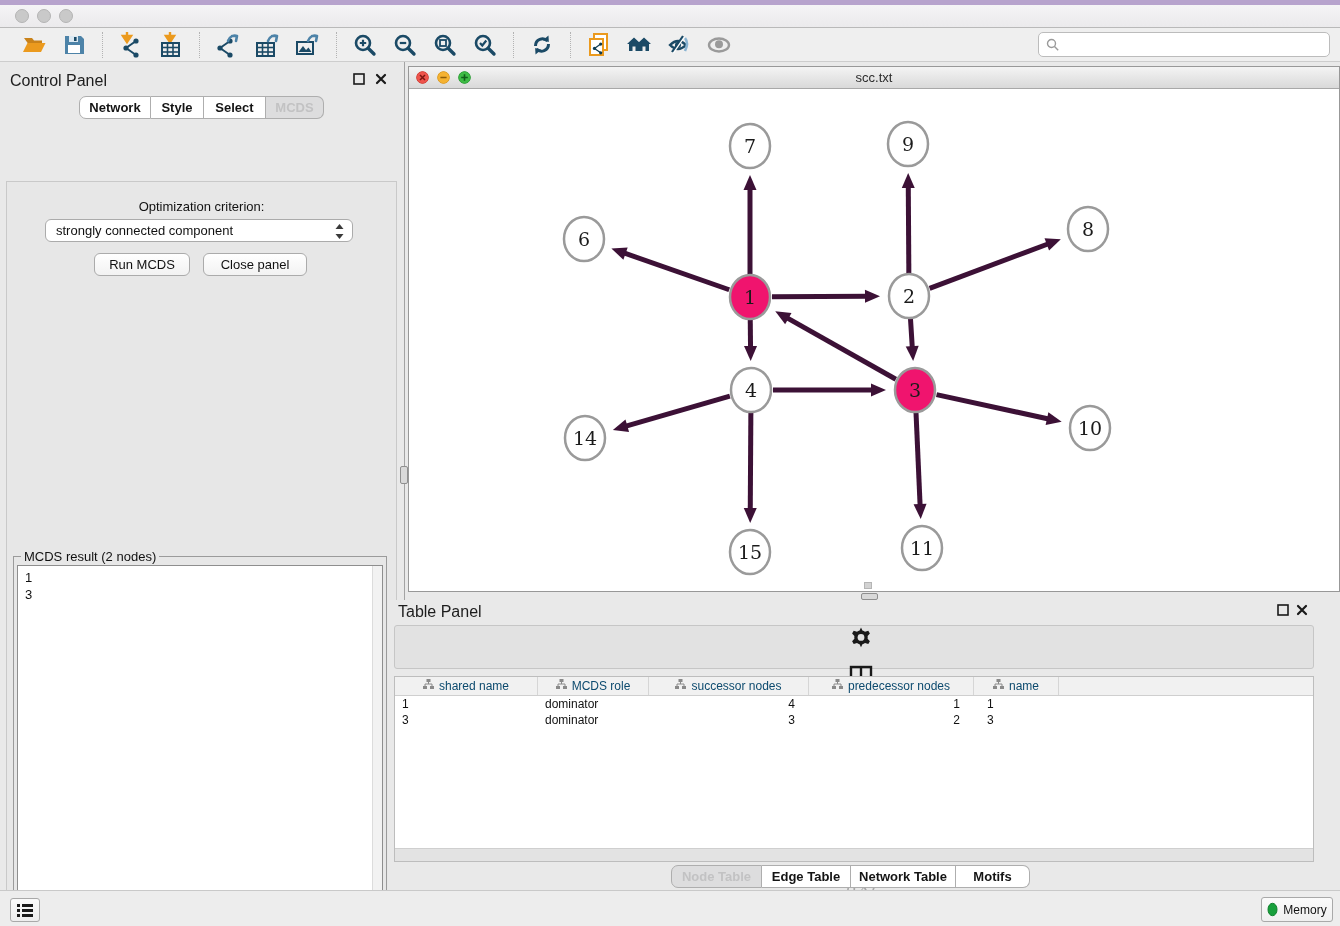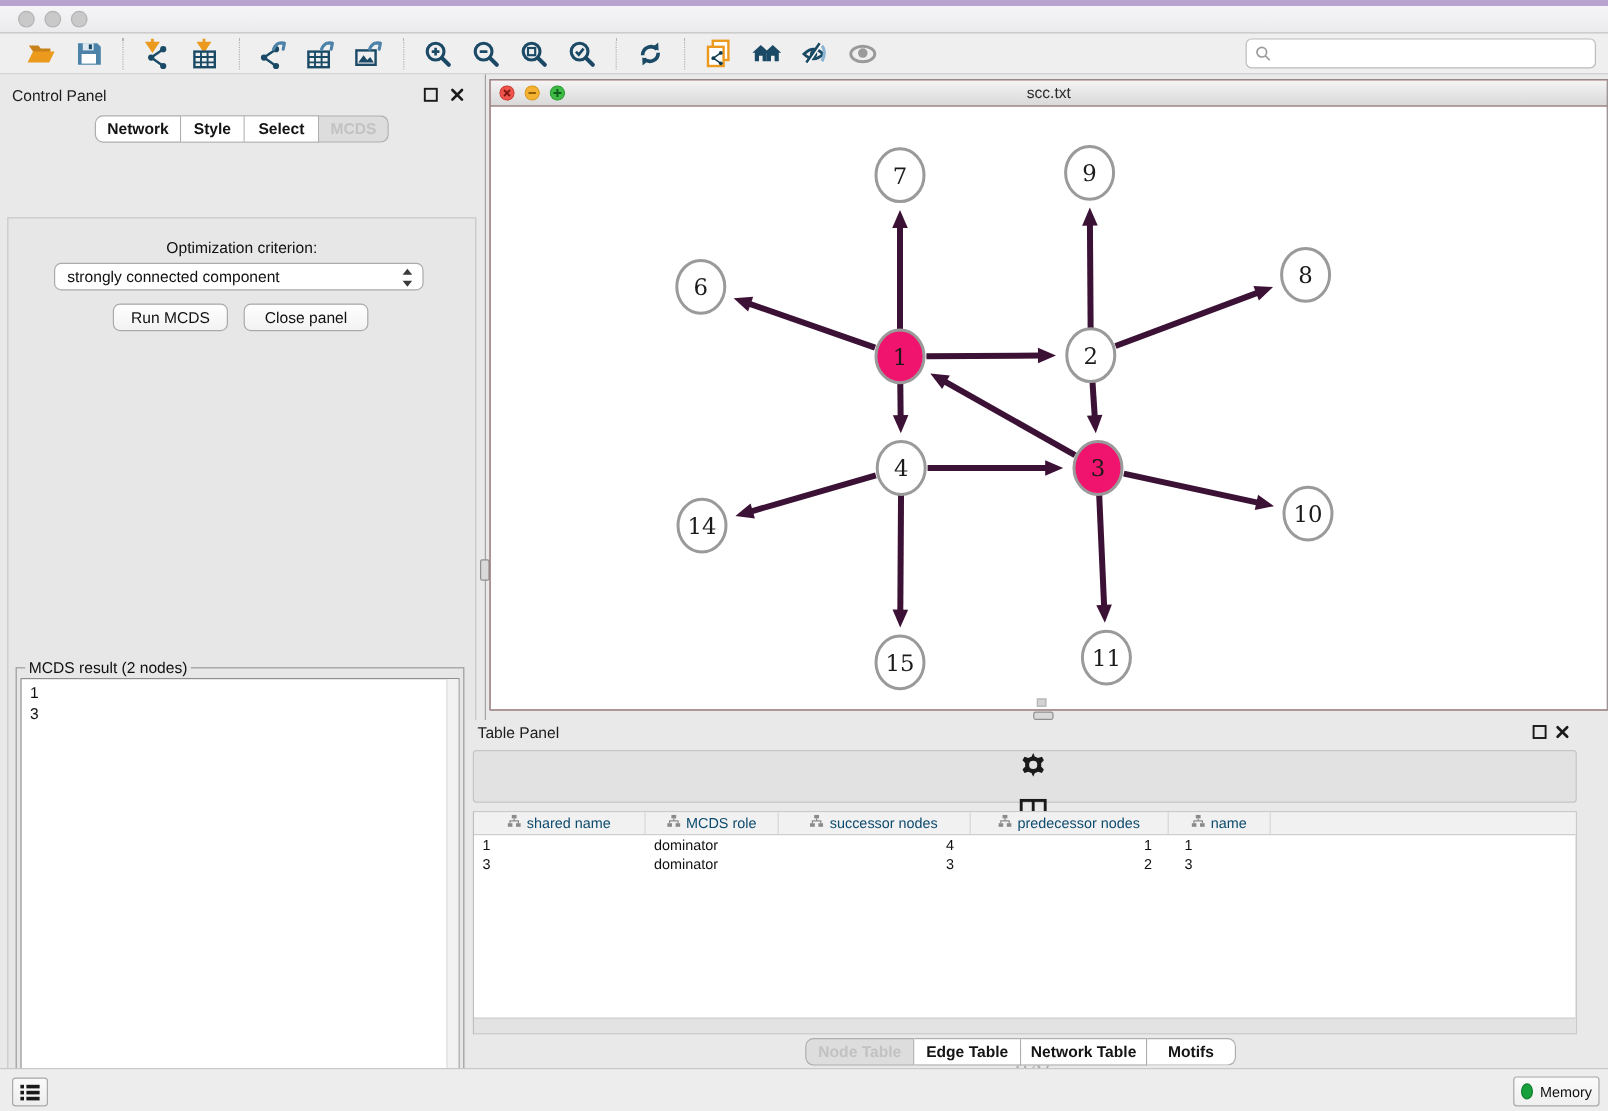--- a/index.html
+++ b/index.html
@@ -24,21 +24,21 @@
   .tb-sep { width:0; height:26px; border-left:1px dotted #b3b3b3; }
   .tb-btn { width:28px; height:28px; display:flex; align-items:center; justify-content:center; cursor:default; }
   .tb-btn svg { display:block; }
   #search-box { position:absolute; right:10px; top:4px; width:292px; height:25px; background:#fff;
     border:1px solid #bcbcbc; border-radius:5px; display:flex; align-items:center; padding-left:7px; }
   #search-input { border:none; outline:none; flex:1; font-size:12px; background:transparent; margin-left:5px; }
 
   
   #control-panel { left:0; top:62px; width:404px; height:828px; background:#e9e9e9; }
   .panel-header { position:absolute; left:0; top:8px; width:100%; height:20px; }
-  .panel-title { position:absolute; left:10px; top:2px; font-size:13px; color:#1d1d1d; }
+  .panel-title { position:absolute; left:10px; top:2px; font-size:16px; color:#1d1d1d; }
   .win-ctl { position:absolute; top:2px; width:14px; height:14px; }
   .ctab-row { position:absolute; display:flex; }
   .ctab { height:23px; border:1px solid #aeaeae; border-left:none; background:#fff;
     font-size:13px; font-weight:bold; color:#141414; display:flex; align-items:center;
     justify-content:center; cursor:default; }
   .ctab.first { border-left:1px solid #aeaeae; border-radius:7px 0 0 7px; }
   .ctab.last { border-radius:0 7px 7px 0; }
   .ctab.active { background:#ddddde; color:#c2c2c3; }
   #cp-content { left:6px; top:119px; width:391px; height:765px; background:#e7e7e7;
     border:1px solid #c9c9c9; }

